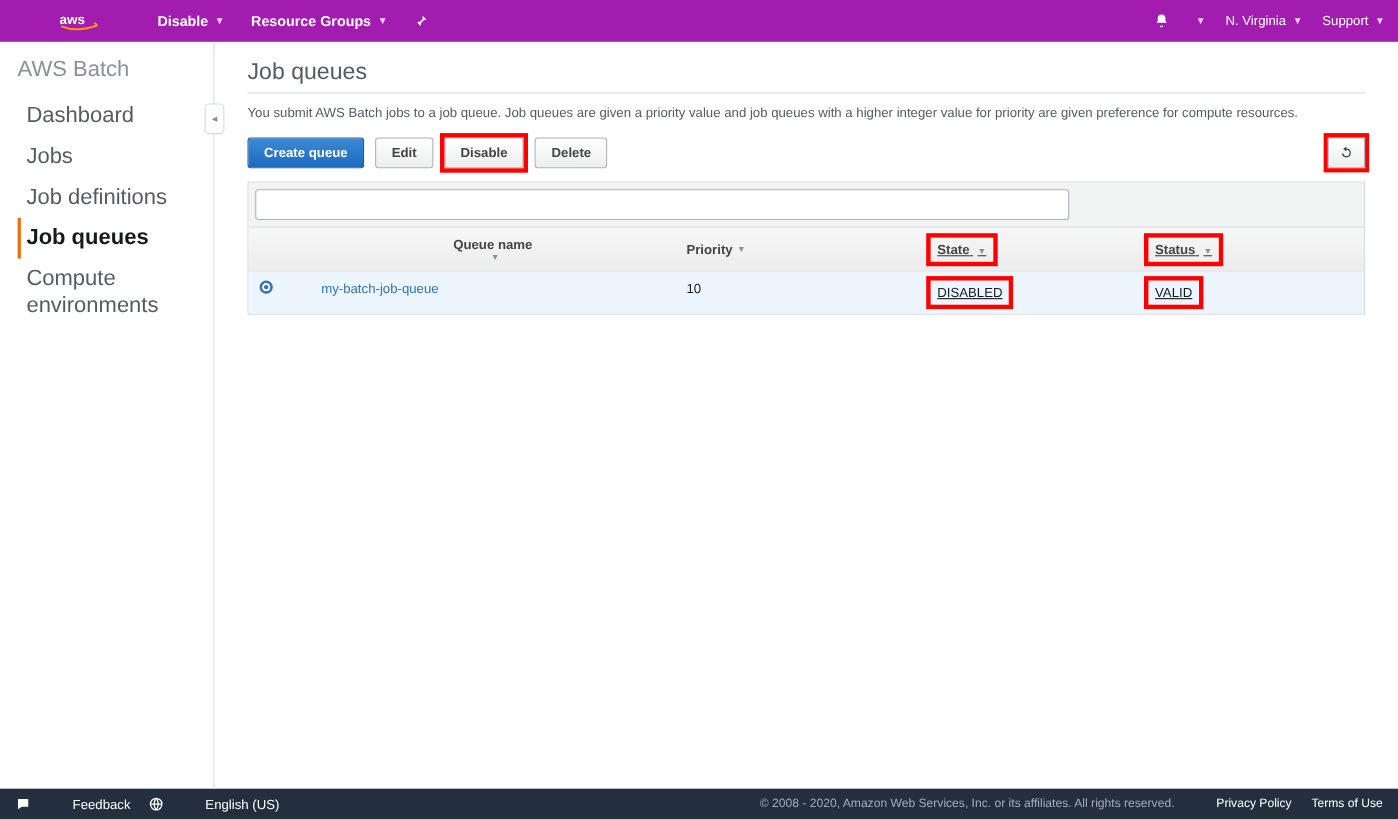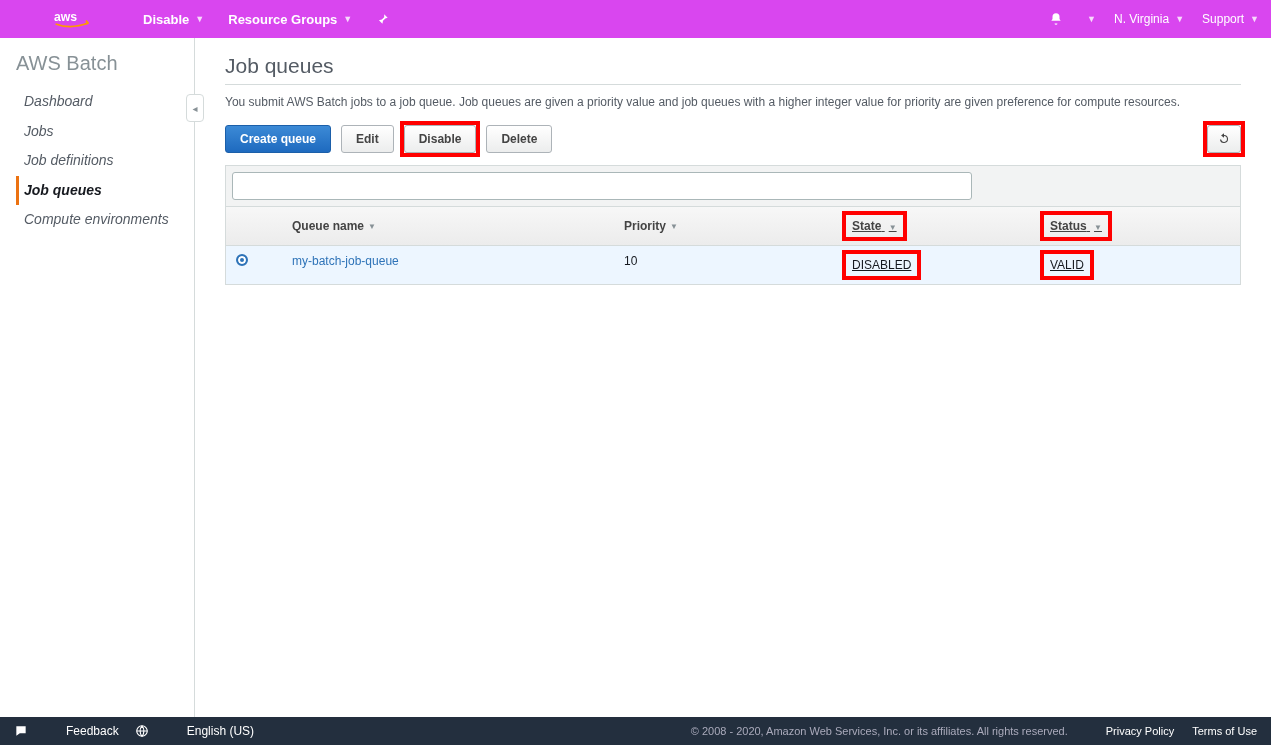--- a/index.html
+++ b/index.html
@@ -1,31 +1,31 @@
 <!DOCTYPE html>
 <html><head>
 <meta charset="utf-8">
 <style>
 * { margin:0; padding:0; box-sizing:border-box; font-family:"Amazon Ember","Helvetica Neue",Helvetica,Arial,sans-serif; }
 body { background:#fff; font-size:13px; color:#16191f; width:1271px; height:745px; display:flex; flex-direction:column; }
-.topbar { background:#d946ef; height:38px; display:flex; align-items:center; color:#fff; padding:0 12px; }
+.topbar { background:#a21caf; height:38px; display:flex; align-items:center; color:#fff; padding:0 12px; }
 .topbar .logo { display:flex; align-items:center; margin-right:40px; margin-left:42px; }
 .topbar .logo svg { height:18px; }
 .topbar .menu-item { font-size:13px; font-weight:bold; margin-right:24px; display:flex; align-items:center; cursor:pointer; }
 .topbar .chev { margin-left:6px; font-size:9px; opacity:.8; }
 .topbar .spacer { flex:1; }
 .topbar .right-item { margin-left:18px; display:flex; align-items:center; font-size:12px; cursor:pointer; }
 .topbar .bell svg { width:14px; height:14px; fill:#fff; }
 .topbar .pin svg { width:14px; height:14px; fill:#fff; }
 
 .main { flex:1; display:flex; min-height:0; }
 .sidebar { width:195px; border-right:1px solid #d5dbdb; padding:14px 0 0 16px; position:relative; }
 .sidebar h1 { font-size:20px; font-weight:400; color:#879196; margin-bottom:12px; }
 .sidebar ul { list-style:none; }
-.sidebar li { padding:6px 0 6px 8px; font-size:14px; color:#545b64; cursor:pointer; line-height:1.25;font-style:italic;}
+.sidebar li { padding:6px 0 6px 8px; font-size:20px; color:#545b64; cursor:pointer; line-height:1.25;}
 .sidebar li.active { font-weight:700; color:#16191f; border-left:3px solid #ec7211; padding-left:5px;}
 .sidebar .collapse-handle { position:absolute; right:-10px; top:56px; width:18px; height:28px; background:#fff; border:1px solid #d5dbdb; border-radius:4px; display:flex; align-items:center; justify-content:center; font-size:10px; color:#879196; cursor:pointer;}
 
 .content { flex:1; padding:16px 30px; overflow:auto;}
 .page-title { font-size:21px; color:#545b64; font-weight:400; margin-bottom:6px;}
 .title-rule { border:none; border-top:1px solid #d5dbdb; margin-bottom:8px;}
 .desc { font-size:12px; color:#545b64; line-height:1.5; margin-bottom:14px; max-width:960px;}
 .toolbar { display:flex; align-items:center; margin-bottom:12px;}
 .btn { height:28px; padding:0 14px; border:1px solid #adb3b8; border-radius:3px; background:linear-gradient(#fff,#eceded); font-size:12px; font-weight:700; color:#444; cursor:pointer; display:inline-flex; align-items:center; margin-right:10px;}
 .btn.primary { background:linear-gradient(#3c8ad6,#1e6abf); border-color:#1b5fa9; color:#fff;}
@@ -36,21 +36,21 @@
 
 .table-wrap { border:1px solid #d5dbdb;}
 .filter-row { background:#f2f3f3; padding:6px; border-bottom:1px solid #d5dbdb;}
 .filter-input { width:740px; height:28px; border:1px solid #aab7b8; border-radius:3px; background:#fff; padding:0 6px 0 28px; position:relative;}
 .filter-wrap { position:relative; display:inline-block;}
 .filter-wrap svg { position:absolute; left:8px; top:7px; width:13px; height:13px; fill:#879196;}
 .thead { background:linear-gradient(#f7f7f7,#ececec); display:flex; border-bottom:1px solid #d5dbdb; }
 .th { padding:8px 10px; font-size:12px; font-weight:700; color:#444; display:flex; align-items:center; }
 .th .sort { margin-left:4px; font-size:8px; color:#879196;}
 .col-radio{ width:56px; }
-.col-name { width:332px; }
+.col-name { width:332px;flex-direction:column; }
 .col-prio { width:222px; }
 .col-state{ width:198px; }
 .col-status{ width:auto; flex:1;}
 .trow { display:flex; background:#edf6ff; }
 .td { padding:8px 10px; font-size:12px; color:#16191f; }
 .td .radio { width:12px; height:12px; border:2px solid #2e73b8; border-radius:50%; background:#2e73b8; box-shadow:inset 0 0 0 2px #fff; display:inline-block;}
 .td a { color:#2e73b8; text-decoration:none;}
 .cell-highlight { border:4px solid #ff0000; margin:-4px; padding:4px 6px; display:inline-block;text-decoration:underline;}
 
 .footer { background:#232f3e; height:28px; display:flex; align-items:center; color:#fff; padding:0 14px; font-size:12px;}

